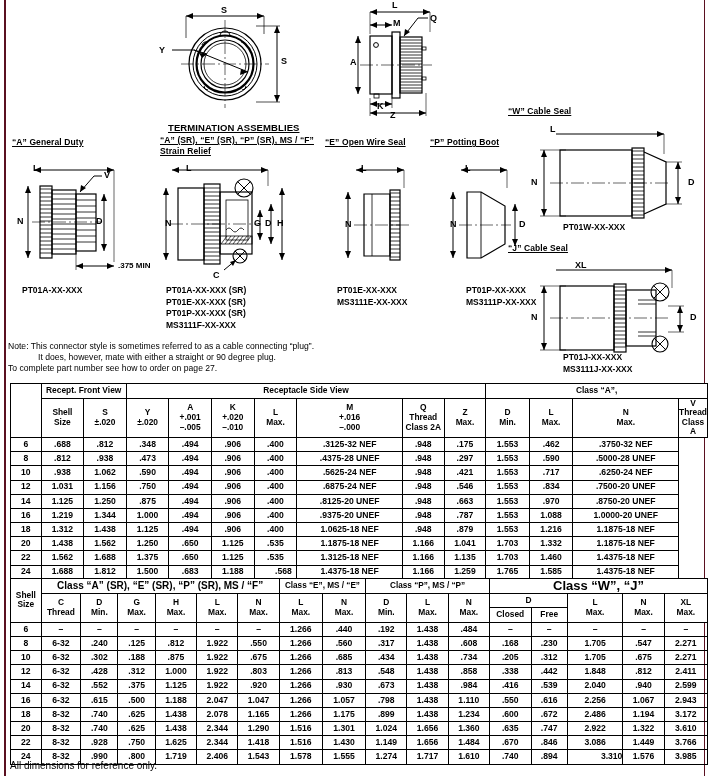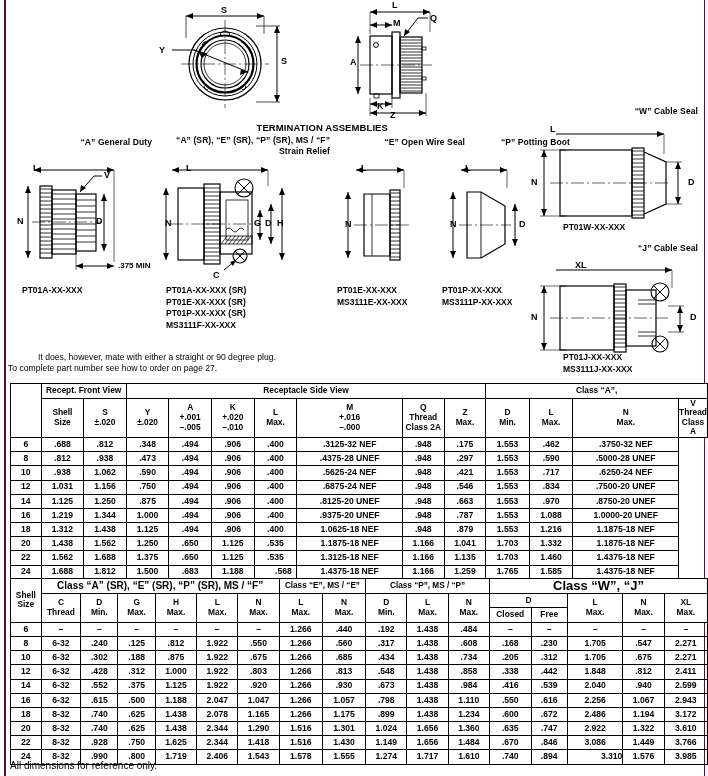--- a/index.html
+++ b/index.html
@@ -12,21 +12,21 @@
     overflow:hidden;
   }
   .page-border-left{position:absolute;left:4px;top:0;width:1.5px;height:776px;background:#5a1020;}
   .page-border-right{position:absolute;right:3px;top:0;width:1.5px;height:776px;background:#5a1020;}
 
   .drawings{position:relative;width:708px;height:378px;}
 
   .lbl{position:absolute;font-weight:bold;font-size:8.5px;letter-spacing:0.1px;line-height:11px;}
   .dim{position:absolute;font-weight:bold;font-size:9px;font-family:"Liberation Sans",sans-serif;}
   .pn{position:absolute;font-weight:bold;font-size:8.5px;line-height:11.5px;white-space:pre-line;}
-  .title-ctr{text-align:right;}
+  .title-ctr{text-align:left;text-decoration:underline;}
 
   .note{position:absolute;font-size:8.6px;line-height:11.5px;}
 
   
   .tbl-wrap{position:absolute;left:10px;}
   table.dt{border-collapse:collapse;font-size:8.4px;font-weight:bold;table-layout:fixed;}
   table.dt td,table.dt th{
     border:0.8px solid #000;
     text-align:center;
     padding:0;
@@ -399,21 +399,21 @@
       <path d="M72 88 l-3 -7 l6 0 z" fill="#000" stroke="none"></path>
 
       <path d="M24 34 L38 34 L62 48 L62 86 L38 100 L24 100 Z" stroke-width="1.2"></path>
       <line x1="38" y1="34" x2="38" y2="100" stroke-width="0.9"></line>
       <line x1="16" y1="67" x2="68" y2="67" stroke-width="0.6" stroke-dasharray="13 3 2 3"></line>
     </g>
   </svg>
   <span class="dim" style="left:465px;top:163px;">L</span>
   <span class="dim" style="left:450px;top:219px;">N</span>
   <span class="dim" style="left:519px;top:219px;">D</span>
-  <div class="pn" style="left:442px;top:285px;">PT01P-XX-XXX
+  <div class="pn" style="left:466px;top:285px;">PT01P-XX-XXX
 MS3111P-XX-XXX</div>
 
   <div class="lbl title-ctr" style="left:508px;top:106px;width:190px;">“W” Cable Seal</div>
   <svg style="position:absolute;left:520px;top:122px;" width="180" height="110" viewBox="0 0 180 110">
     <g stroke="#000" fill="none" stroke-width="1">
 
       <line x1="36" y1="12" x2="144" y2="12"></line>
       <path d="M144 12 l-7 -3 l0 6 z" fill="#000" stroke="none"></path>
       <line x1="144" y1="12" x2="144" y2="32" stroke-width="0.6"></line>
 
@@ -517,20 +517,21 @@
       <line x1="148" y1="74" x2="164" y2="74" stroke-width="0.6"></line>
       <line x1="30" y1="60" x2="150" y2="60" stroke-width="0.6" stroke-dasharray="13 3 2 3"></line>
     </g>
   </svg>
   <span class="dim" style="left:575px;top:260px;">XL</span>
   <span class="dim" style="left:531px;top:312px;">N</span>
   <span class="dim" style="left:690px;top:312px;">D</span>
   <div class="pn" style="left:563px;top:352px;">PT01J-XX-XXX
 MS3111J-XX-XXX</div>
 
+  <div class="note" style="left:8px;top:341px;">Note: This connector style is sometimes referred to as a cable connecting “plug”.</div>
   <div class="note" style="left:38px;top:352px;">It does, however, mate with either a straight or 90 degree plug.</div>
   <div class="note" style="left:8px;top:363px;">To complete part number see how to order on page 27.</div>
 </div>
 
 <div class="tbl-wrap" style="top:383px;">
   <table class="dt">
     <colgroup>
       <col style="width:31px">
         <col style="width:43px">
         <col style="width:43px">

